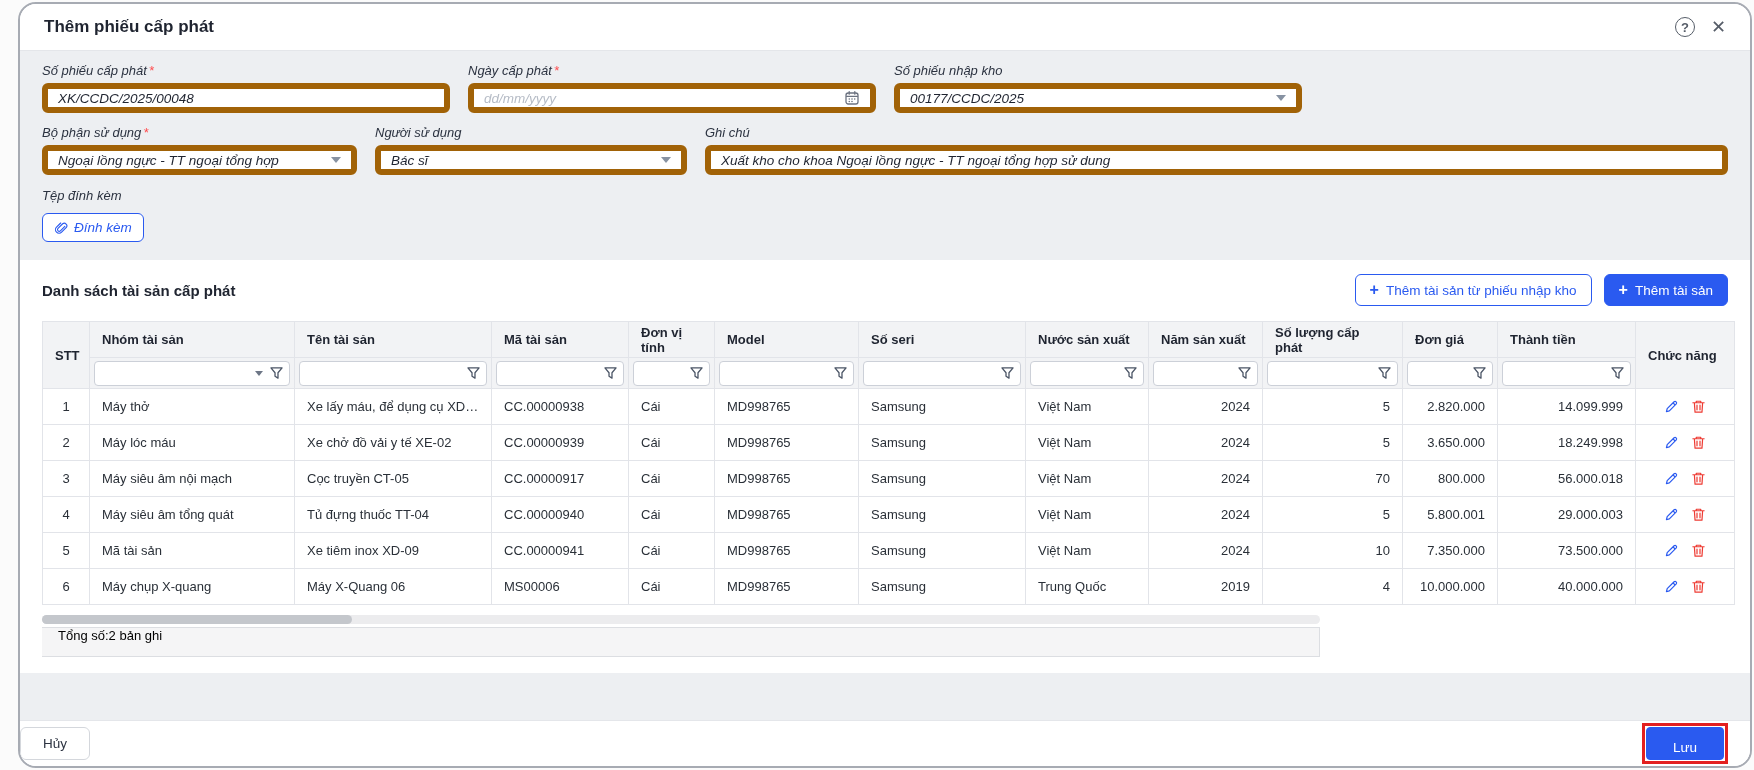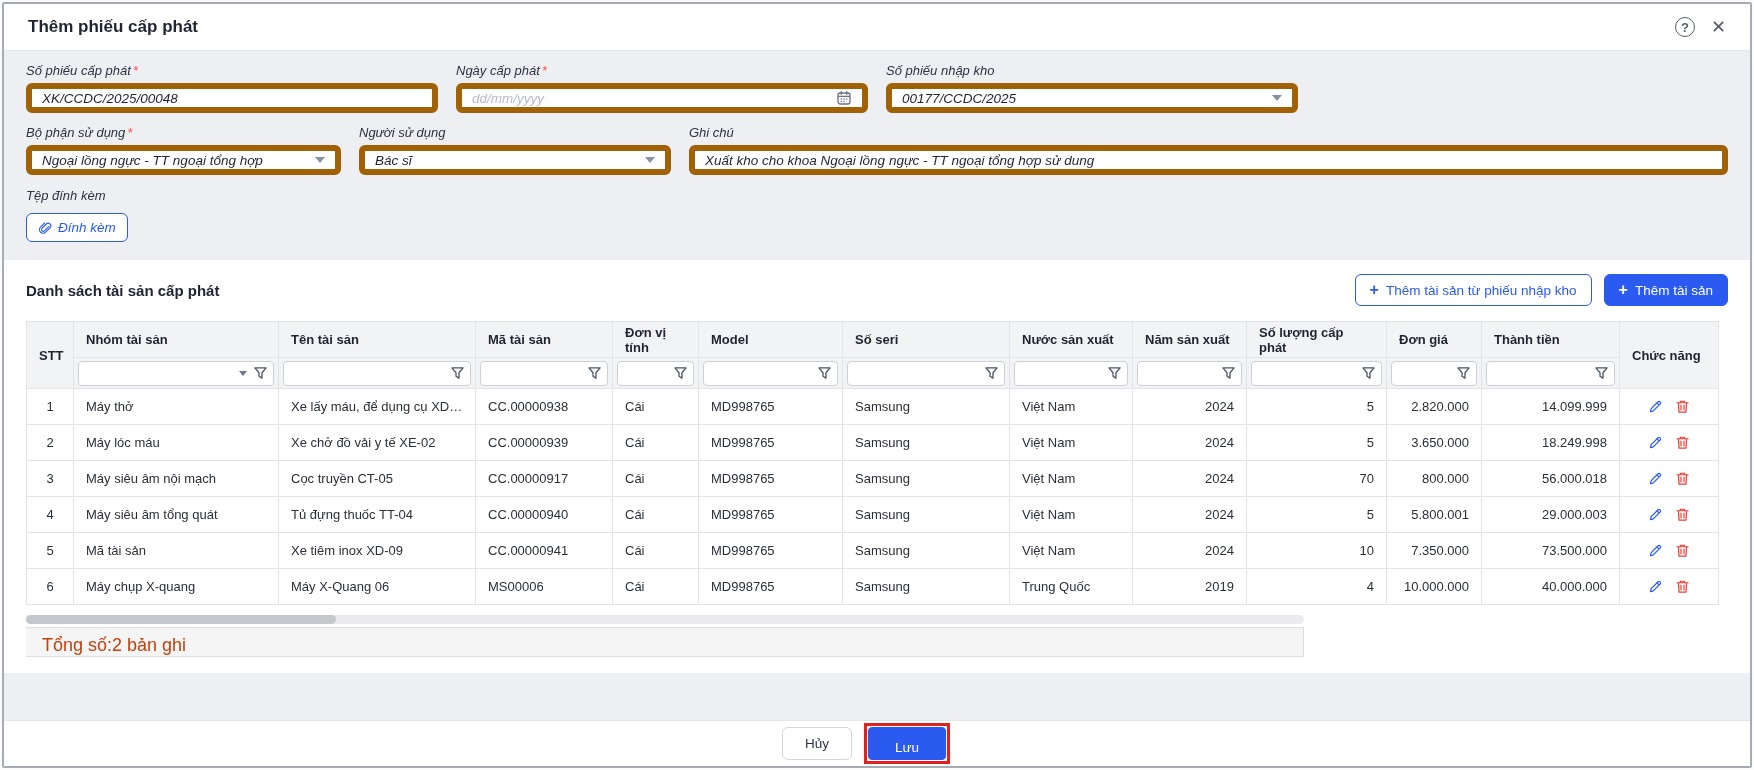--- a/index.html
+++ b/index.html
@@ -1,22 +1,22 @@
 <!DOCTYPE html>
 <html><head>
 <meta charset="utf-8">
 <style>
   * { margin:0; padding:0; box-sizing:border-box; }
   html,body { width:1754px; height:770px; }
   body { font-family:"Liberation Sans", sans-serif; background:#f4f4f4; }
   .screen { position:relative; width:1754px; height:770px; background:#fbfbfb; }
   .modal {
     position:absolute; inset:2px; background:#fff;
-    border:2px solid #a7abb3; border-radius:2px;
-    display:flex; flex-direction:column; overflow:hidden;
+    border:2px solid #a7abb3; border-radius:18px;
+    display:flex; flex-direction:column; overflow:hidden;margin-left:16px;
   }
   
   .modal-header {
     height:47px; flex:0 0 47px; background:#fff; border-bottom:1px solid #e4e6ea;
     display:flex; align-items:center; padding:0 24px;
   }
   .modal-title { font-size:17px; font-weight:bold; color:#1f2430; }
   .header-actions { margin-left:auto; display:flex; align-items:center; gap:16px; }
   .help-circle {
     width:20px; height:20px; border:1.6px solid #565d68; border-radius:50%;
@@ -79,28 +79,28 @@
     border-top:5.5px solid #6d7686;
   }
   .actions-inner { display:flex; align-items:center; justify-content:center; gap:12px; }
   .icon-btn { display:inline-flex; cursor:pointer; }
   
   .hscroll { margin:10px 0 0 22px; width:1278px; height:9px; background:#ececee; border-radius:5px; position:relative; }
   .hscroll-thumb { position:absolute; left:0; top:0; height:9px; width:310px; background:#c4c7cc; border-radius:5px; cursor:grab; }
   .summary-bar {
     margin-left:22px; width:1278px; height:30px; margin-top:3px;
     background:#f5f5f6; border:1px solid #dcdee2; border-left:none;
-    display:flex; align-items:flex-end; padding:0 16px; font-size:18px; color:#c2410c;
+    display:flex; align-items:flex-start; padding:0 16px; font-size:13px; color:#000000;
   }
   .card-bottom-pad { height:16px; background:#fff; }
   
   .spacer { flex:1 1 auto; background:#edeff2; min-height:10px; }
   .modal-footer {
     flex:0 0 46px; background:#fff; border-top:1px solid #e4e6ea;
-    display:flex; align-items:center; justify-content:center; gap:16px; padding:0 26px 0 0;
+    display:flex; align-items:center; justify-content:space-between; gap:16px; padding:0 26px 0 0;
   }
   .btn-cancel { height:33px; padding:0 22px; background:#fff; border:1px solid #d4d7dc; border-radius:6px; font-size:13.5px; color:#2b3240; cursor:pointer; }
   .save-annotation { outline:3px solid #e32020; outline-offset:1px; }
   .btn-save { height:33px; padding:12px 26px; background:#2a5af0; border:1px solid #2a5af0; border-radius:4px; font-size:13.5px; color:#fff; cursor:pointer; }
   svg { display:block; }
 </style>
 </head>
 <body>
 
 <div class="screen">

